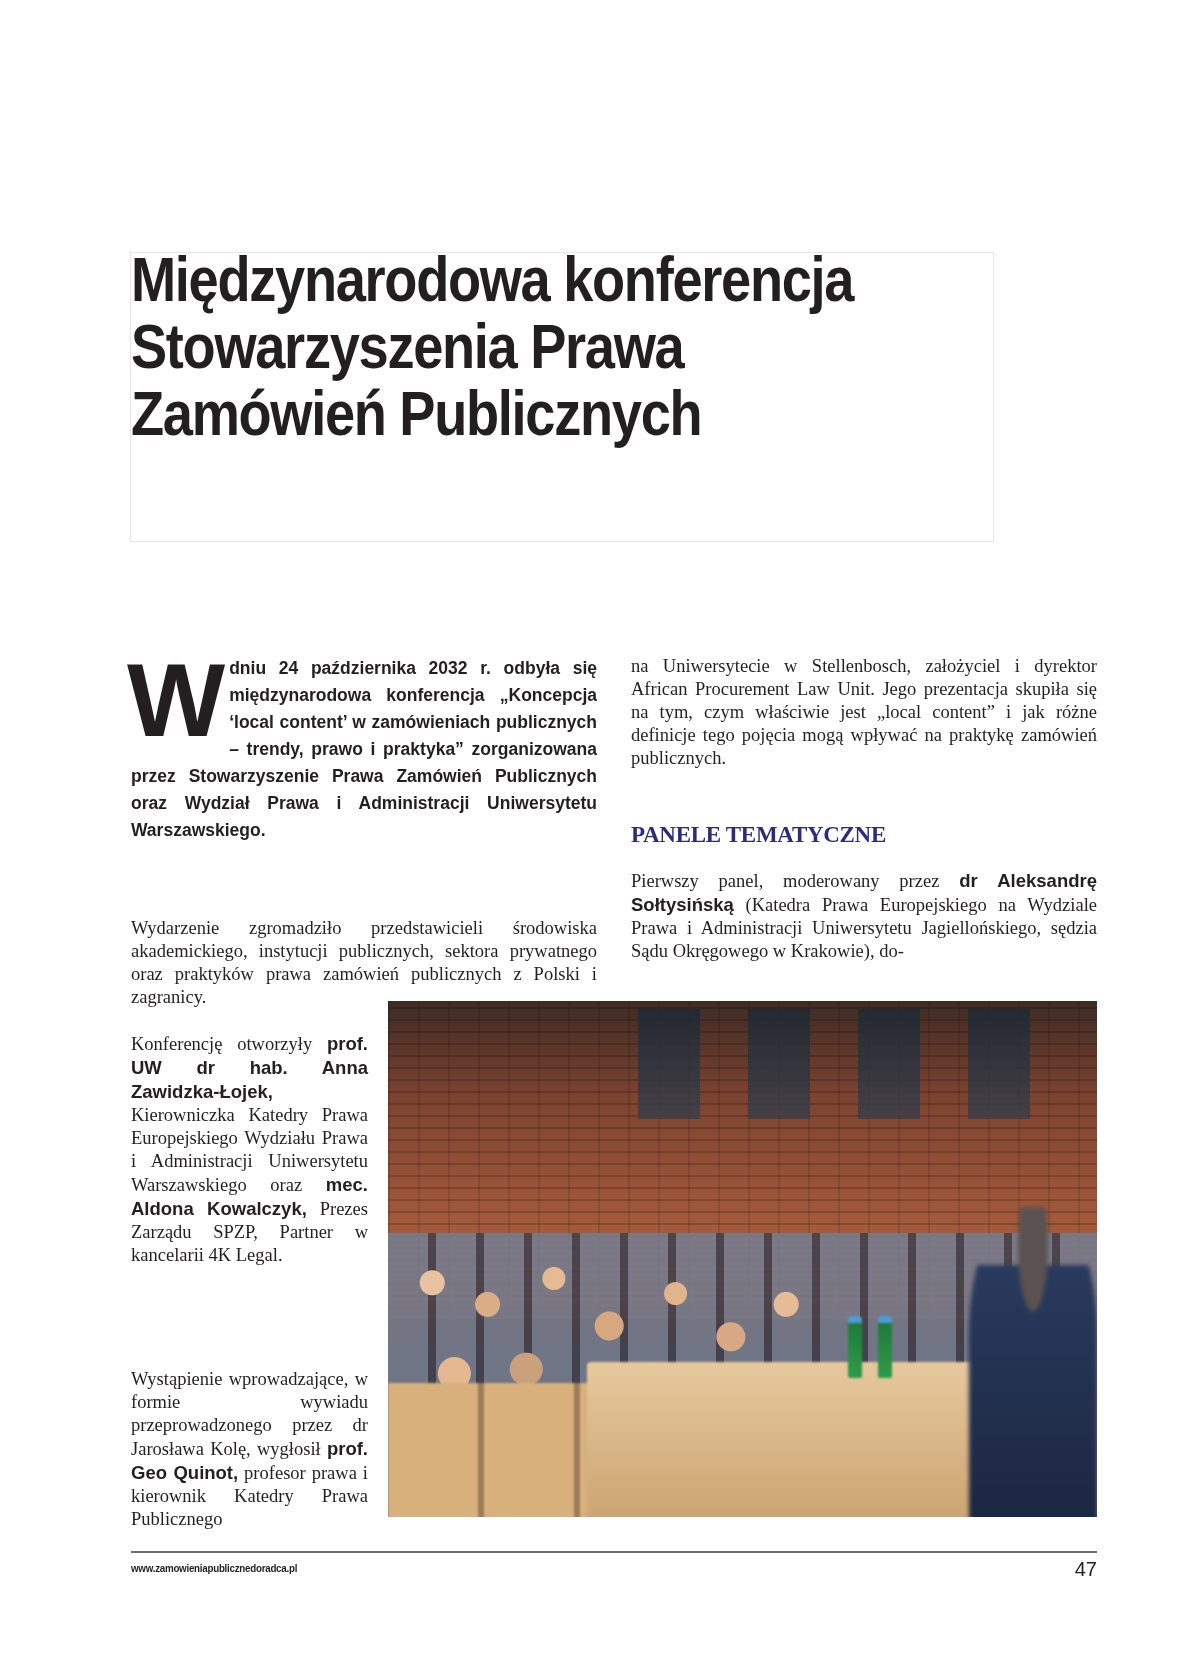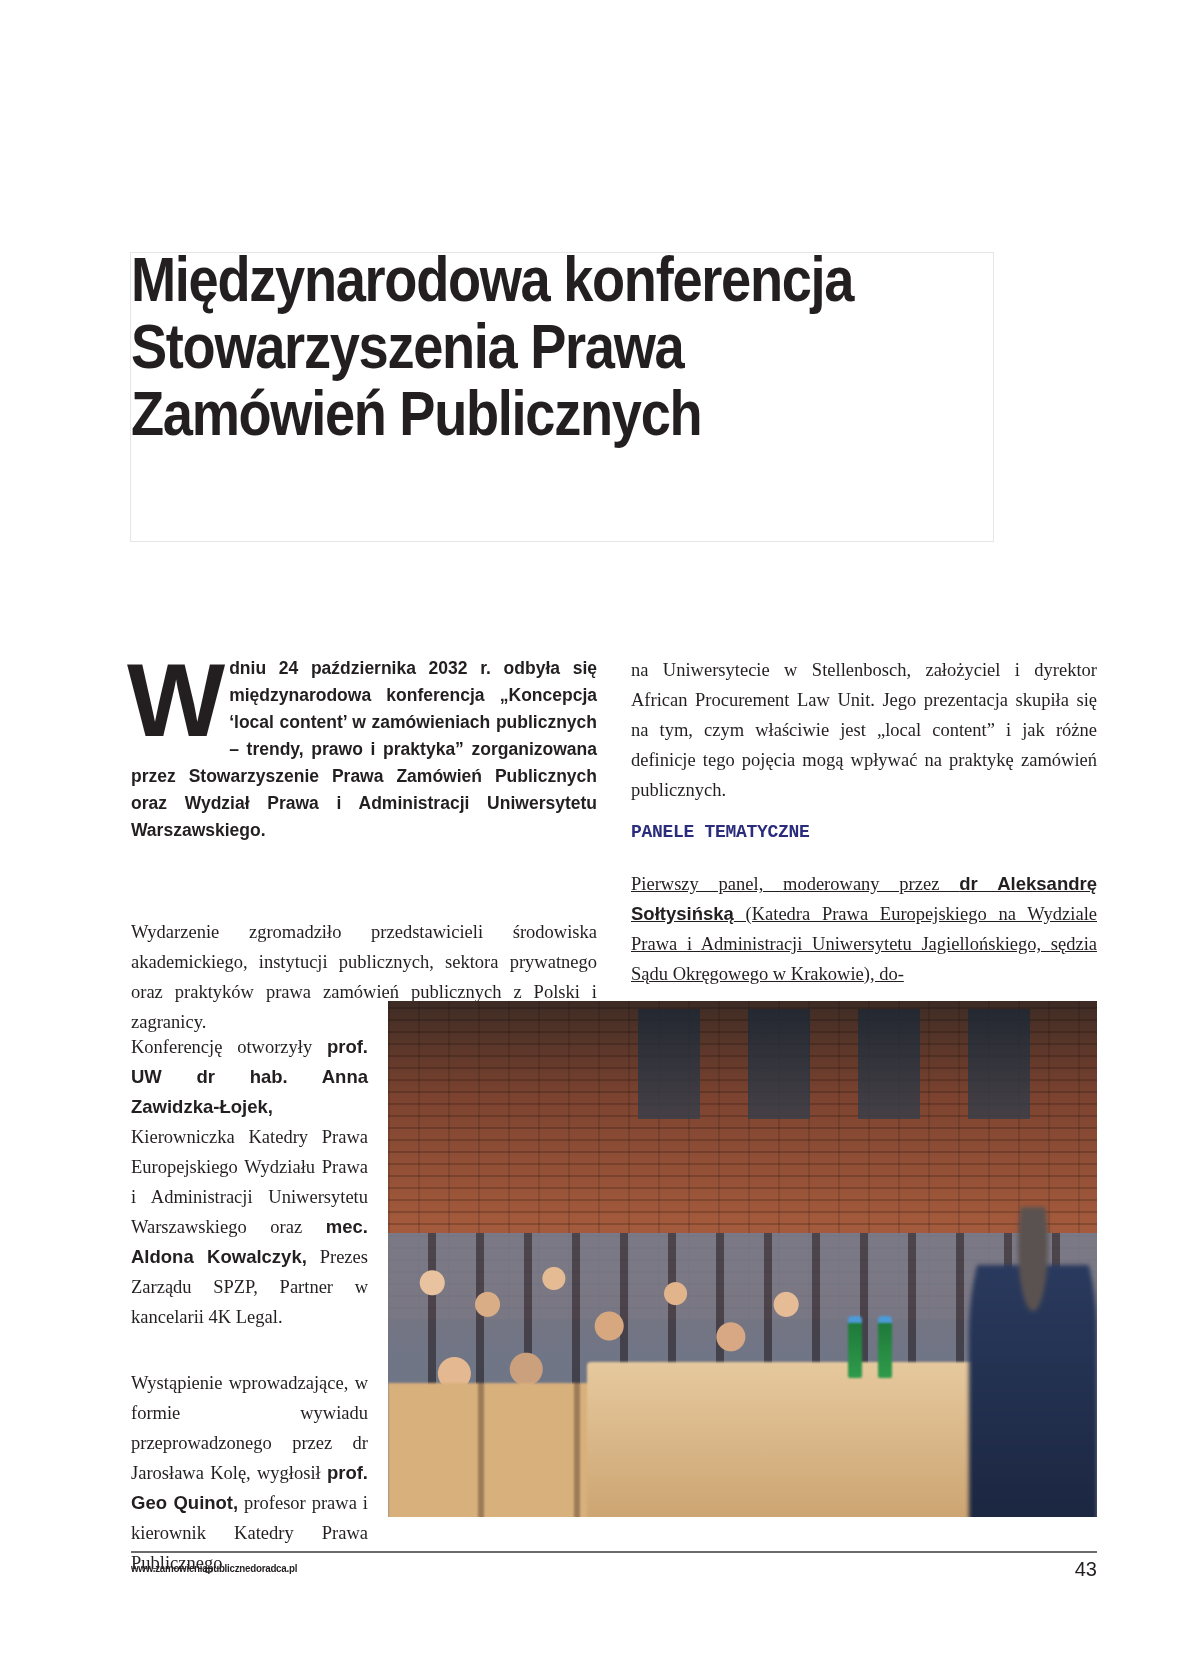--- a/index.html
+++ b/index.html
@@ -16,42 +16,42 @@
       position: absolute; left: 131px; top: 246px; width: 880px;
       margin: 0;
       font-family: "Liberation Sans", sans-serif; font-weight: bold;
       font-size: 63px; line-height: 67px; letter-spacing: -1.5px;
       color: #231f20;
       transform: scaleX(0.86); transform-origin: left top;
       white-space: nowrap;
     }
     .title span { display: block; }
 
-    .col { position: absolute; font-size: 18.5px; line-height: 30px; text-align: justify; }
+    .col { position: absolute; font-size: 18.5px; line-height: 23px; text-align: justify; }
     .col p { margin: 0; }
     .sans-bold { font-family: "Liberation Sans", sans-serif; font-weight: bold; }
 
     .lead {
       position: absolute; left: 131px; top: 655px; width: 466px;
       font-family: "Liberation Sans", sans-serif; font-weight: bold;
       font-size: 17.5px; line-height: 27px; text-align: justify; margin: 0;
     }
     .dropcap {
       float: left; font-family: "Liberation Sans", sans-serif; font-weight: bold;
       font-size: 104px; line-height: 78px; margin: 6px 8px 0 -4px; color: #231f20;
       letter-spacing: -4px;
     }
     .para1 { left: 131px; top: 917px; width: 466px; }
     .right-top { left: 631px; top: 655px; width: 466px; }
     .section-head {
       position: absolute; left: 631px; top: 822px;
-      font-family: Liberation Mono, monospace; font-weight: bold;
-      font-size: 18px; color: #2b2d7c; letter-spacing: -0.3px; margin: 0;
+      font-family: Liberation Serif, serif; font-weight: bold;
+      font-size: 23px; color: #2b2d7c; letter-spacing: -0.3px; margin: 0;
     }
-    .right-bottom { left: 631px; top: 869px; width: 466px; text-decoration: underline; }
+    .right-bottom { left: 631px; top: 869px; width: 466px; }
     .narrow1 { left: 131px; top: 1004px; width: 237px; margin-top: 28px; }
     .narrow2 { left: 131px; top: 1368px; width: 237px; }
 
     .photo {
       position: absolute; left: 388px; top: 1001px; width: 709px; height: 516px;
       overflow: hidden;
       background: linear-gradient(180deg, #3a2a24 0%, #6d3a2a 18%, #8b4a33 45%, #7a4231 60%, #5a4a4a 70%, #3c3f4a 100%);
     }
     .photo .wall {
       position: absolute; left: 0; top: 0; width: 100%; height: 62%;
@@ -177,13 +177,13 @@
   <div class="crowd"></div>
   <div class="chairs-front"></div>
   <div class="desk"></div>
   <div class="bottle" style="left:460px"></div>
   <div class="bottle" style="left:490px"></div>
   <div class="speaker"></div>
 </div>
 
 <div class="footer-rule"></div>
 <div class="footer-url">www.zamowieniapublicznedoradca.pl</div>
-<div class="page-num">43</div>
+<div class="page-num">47</div>
 
 </body></html>

